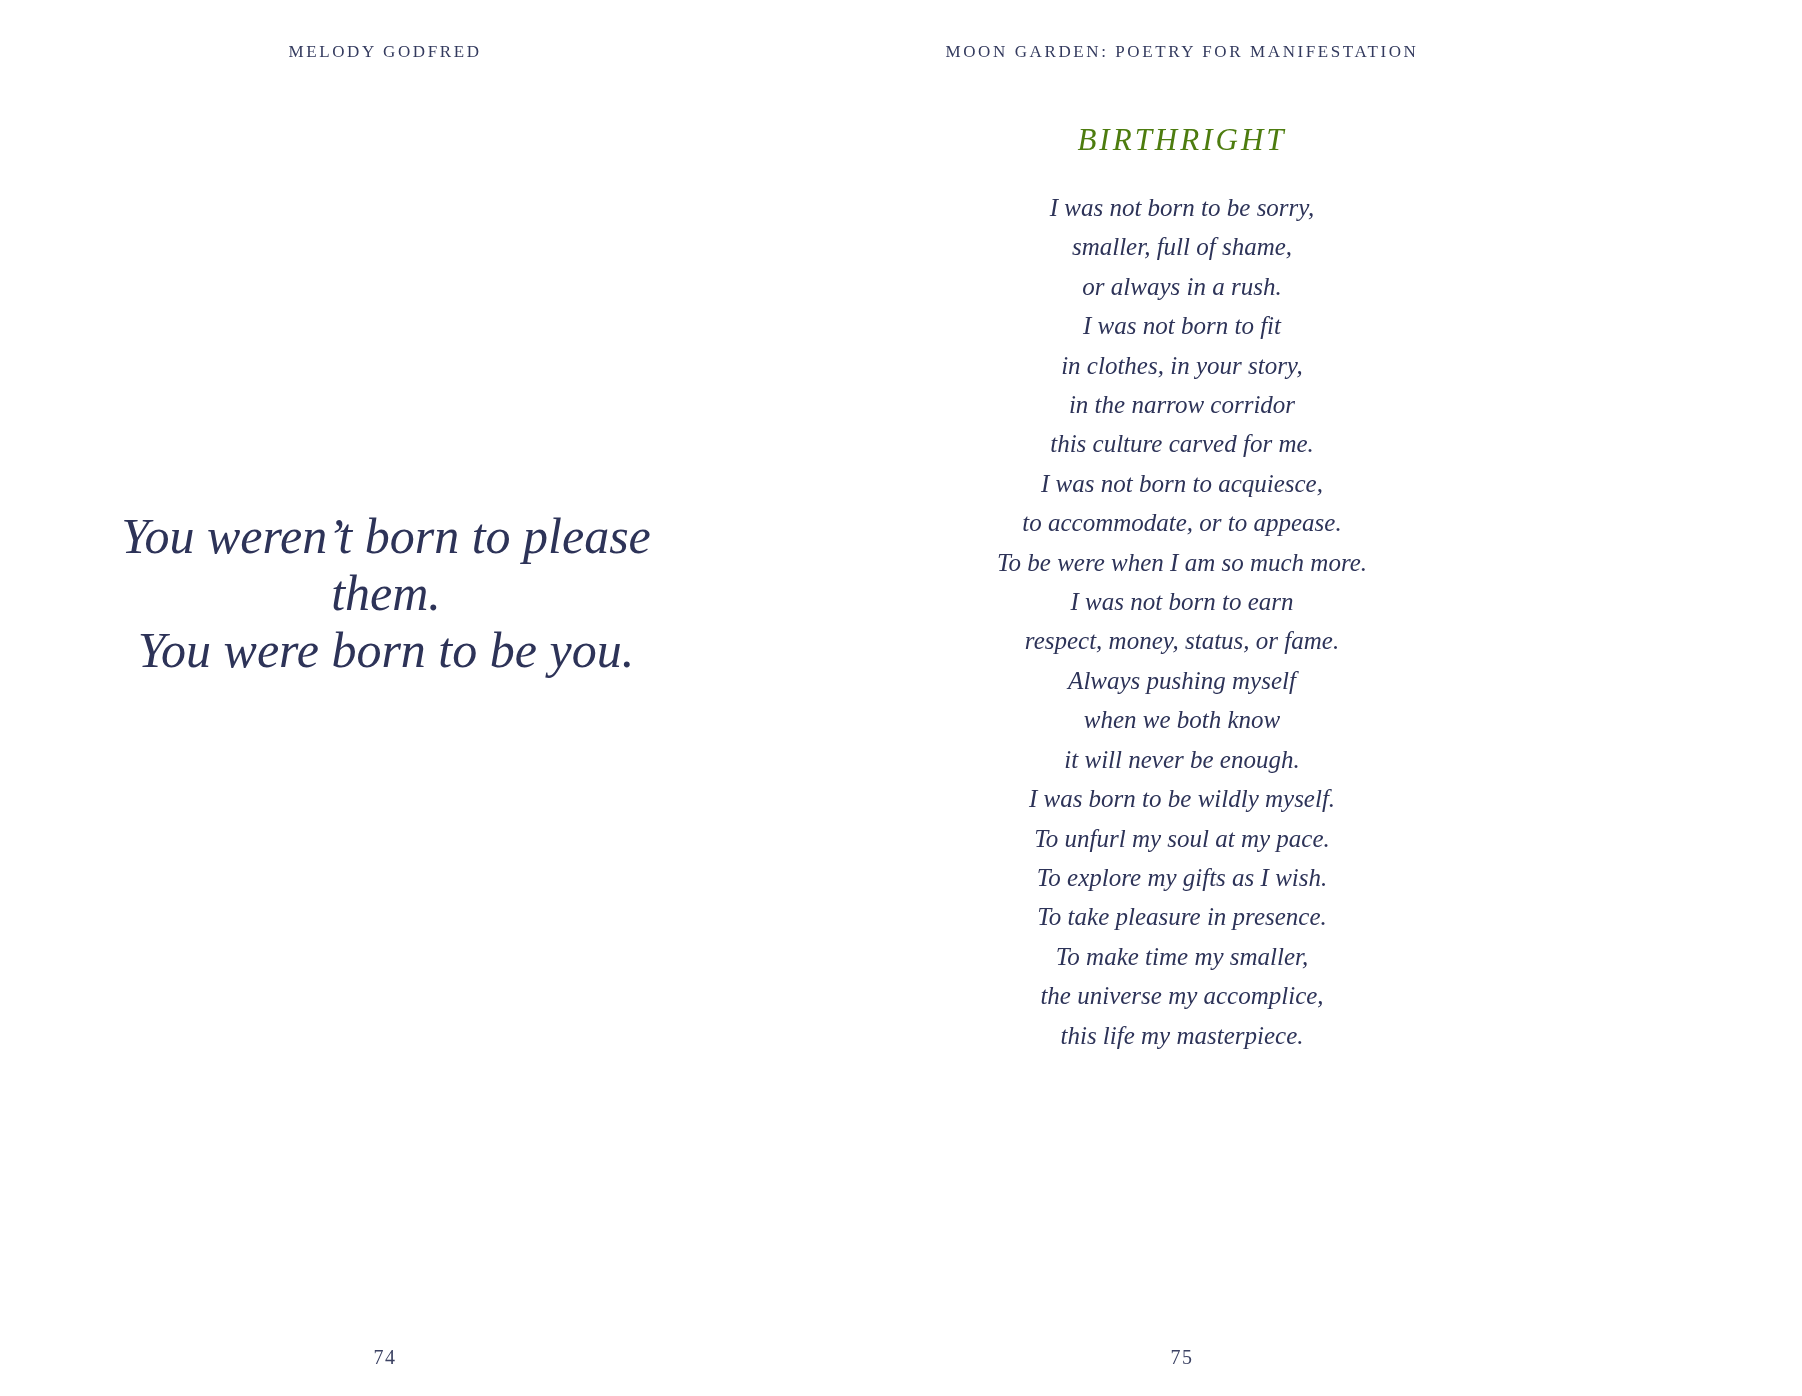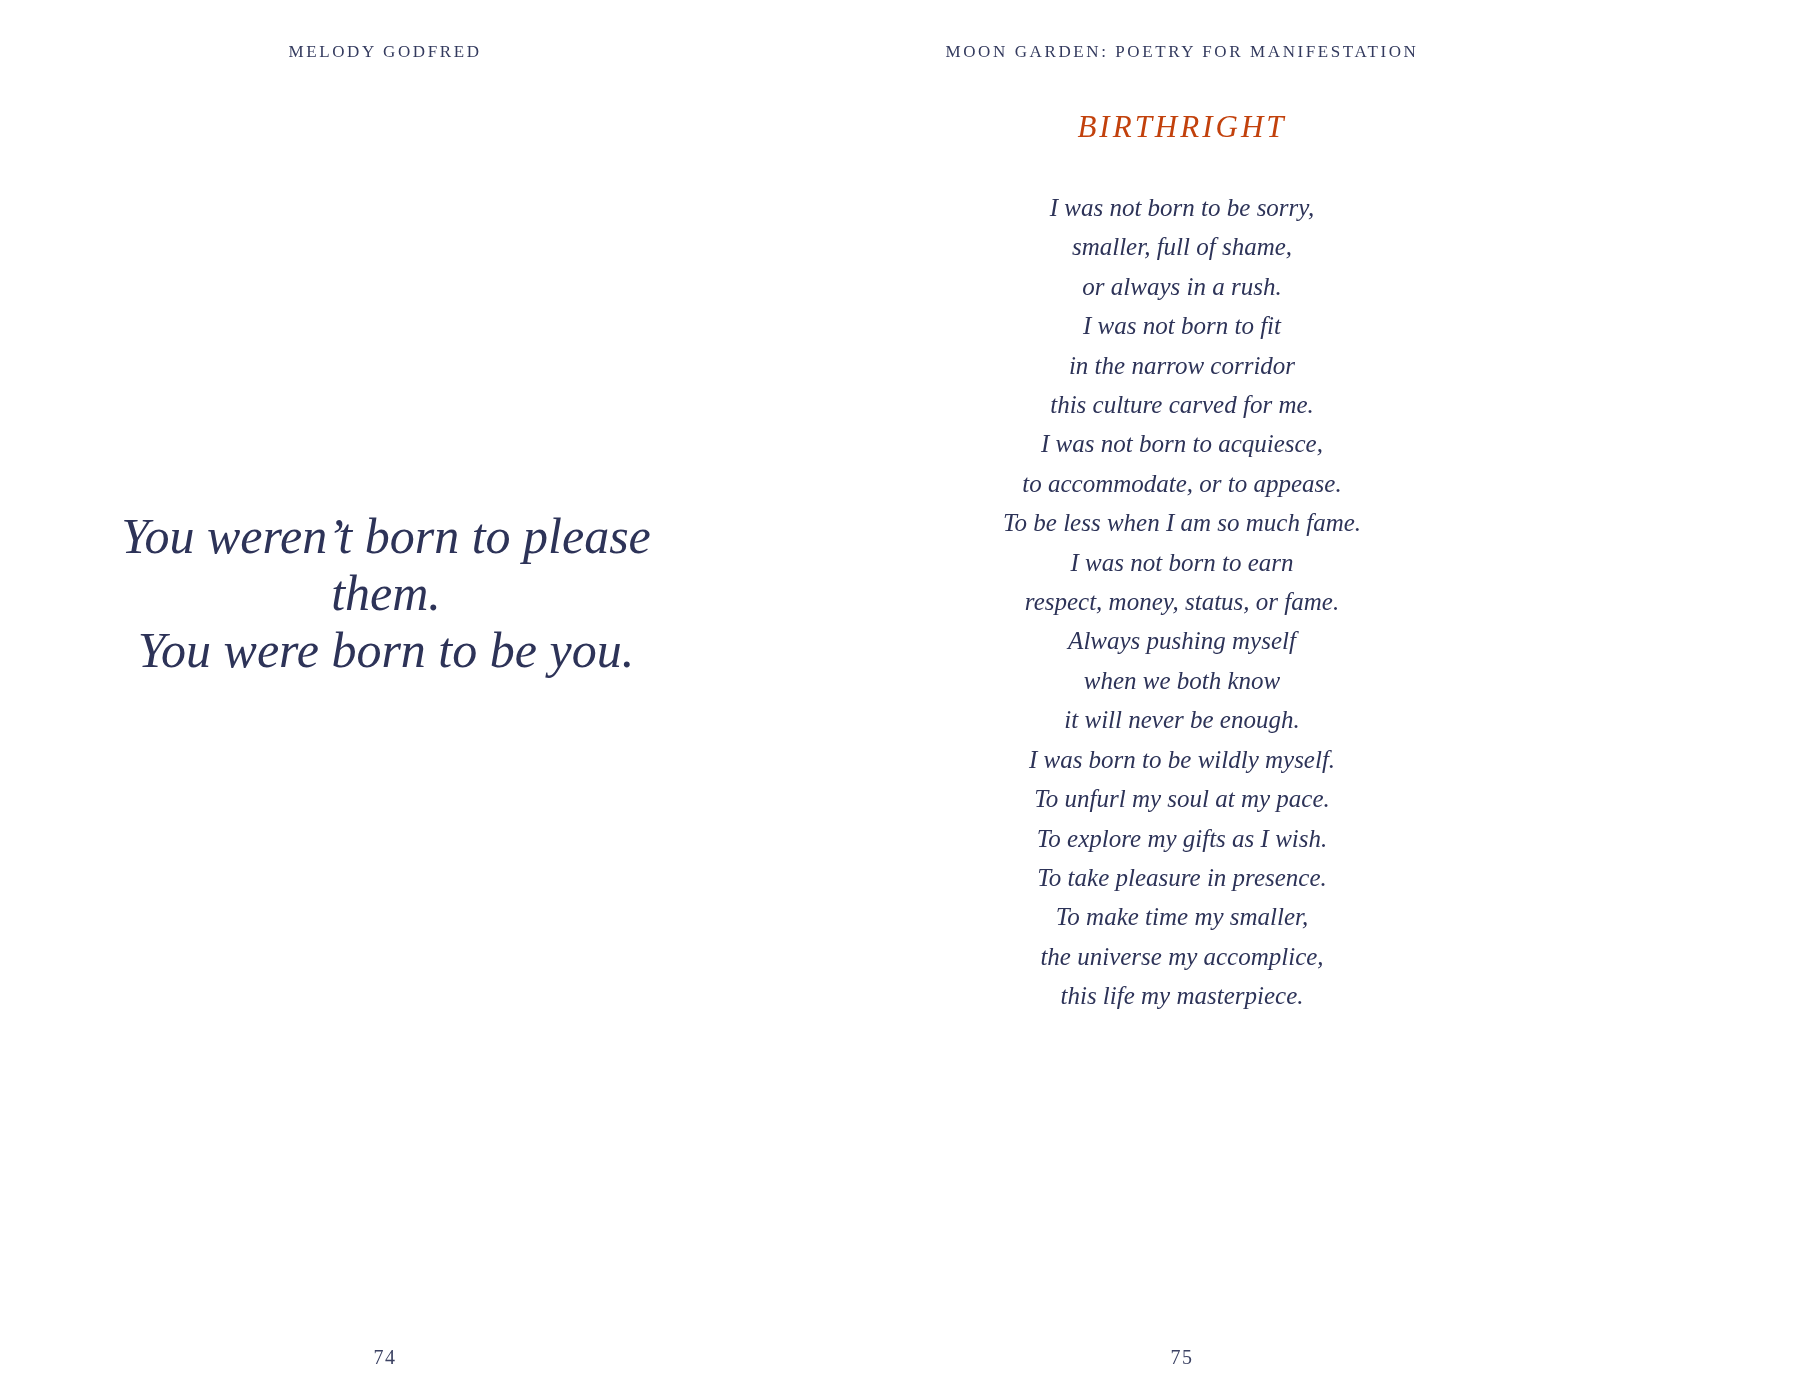--- a/index.html
+++ b/index.html
@@ -41,26 +41,26 @@
   .quote-block {
     top: 508px;
     text-align: center;
     font-style: italic;
     font-size: 50px;
     line-height: 57px;
     color: #2d3358;
   }
 
   .poem-title {
-    top: 109px;
+    top: 122px;
     text-align: center;
     font-style: italic;
     font-size: 31px;
     letter-spacing: 3px;
-    color: #c2410c;
+    color: #4d7c0f;
   }
 
   .poem-block {
     top: 188px;
     text-align: center;
     font-style: italic;
     font-size: 25px;
     line-height: 39.4px;
     color: #2d3358;
   }
@@ -95,25 +95,26 @@
   <div class="page page-right">
     <div class="running-head">MOON GARDEN: POETRY FOR MANIFESTATION</div>
 
     <div class="content-col poem-title">BIRTHRIGHT</div>
 
     <div class="content-col poem-block">
       <div>I was not born to be sorry,</div>
       <div>smaller, full of shame,</div>
       <div>or always in a rush.</div>
       <div>I was not born to fit</div>
+      <div>in clothes, in your story,</div>
       <div>in the narrow corridor</div>
       <div>this culture carved for me.</div>
       <div>I was not born to acquiesce,</div>
       <div>to accommodate, or to appease.</div>
-      <div>To be less when I am so much fame.</div>
+      <div>To be were when I am so much more.</div>
       <div>I was not born to earn</div>
       <div>respect, money, status, or fame.</div>
       <div>Always pushing myself</div>
       <div>when we both know</div>
       <div>it will never be enough.</div>
       <div>I was born to be wildly myself.</div>
       <div>To unfurl my soul at my pace.</div>
       <div>To explore my gifts as I wish.</div>
       <div>To take pleasure in presence.</div>
       <div>To make time my smaller,</div>

